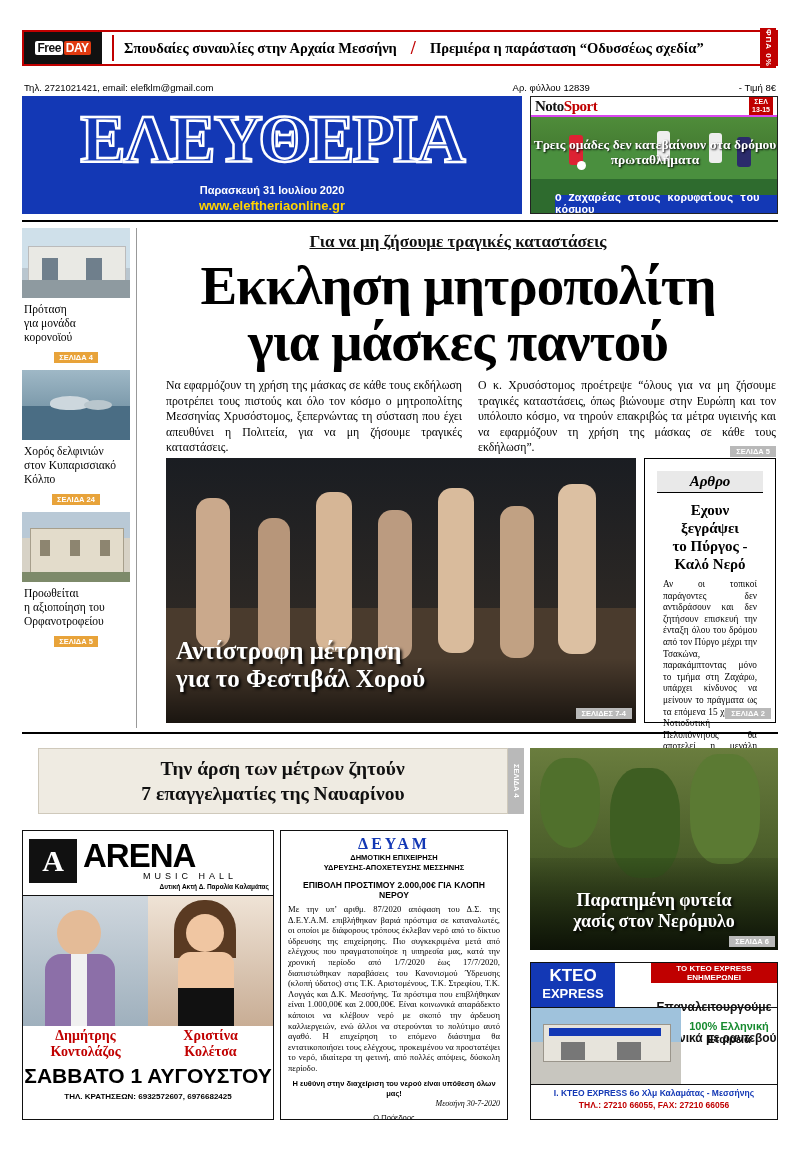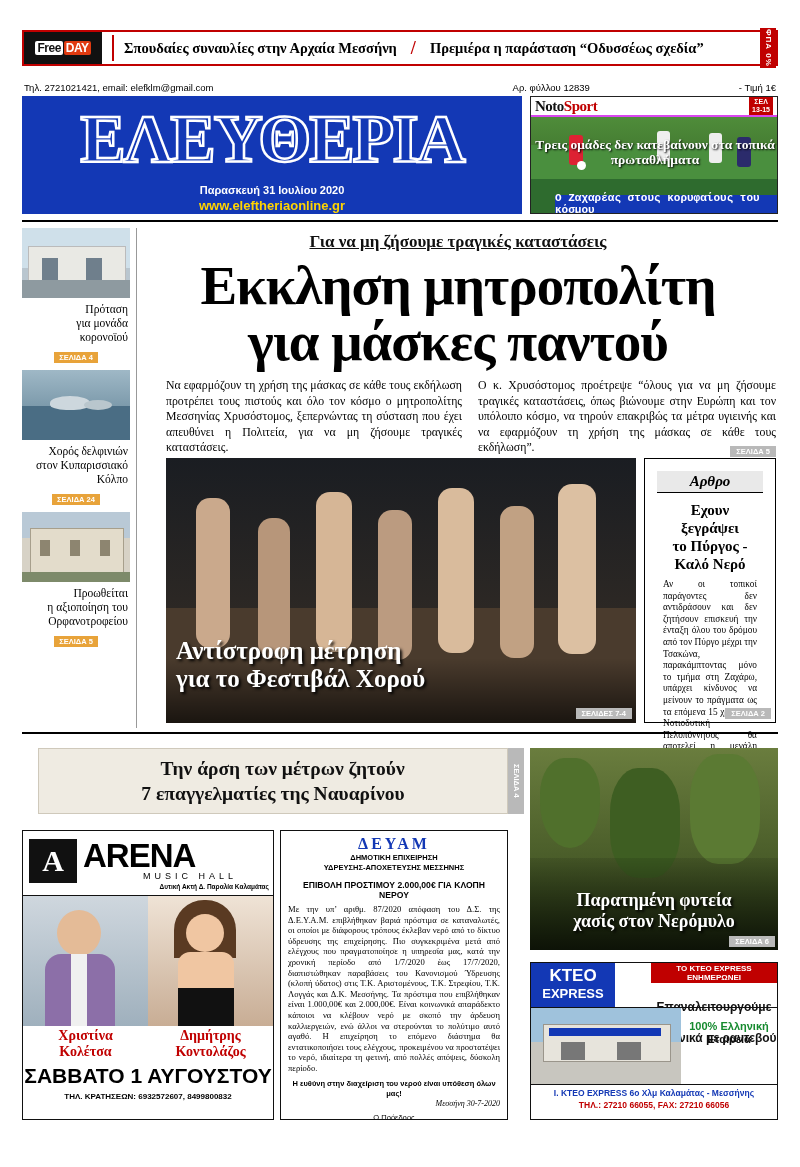--- a/index.html
+++ b/index.html
@@ -39,21 +39,21 @@
   .noto-cap{position:absolute;left:0;top:40px;width:248px;text-align:center;color:#fff;font-family:"Liberation Serif",serif;font-weight:bold;font-size:13.5px;line-height:15px;text-shadow:1px 1px 2px #000;}
   .noto-bottom{position:absolute;left:0;bottom:0;width:248px;height:18px;background:#1338b5;color:#fff;font-family:Liberation Mono, monospace;font-weight:bold;font-size:11px;display:flex;align-items:center;justify-content:center;margin-left:24px;}
 
   
   .rule{position:absolute;background:#000;}
 
   
   .leftcol{position:absolute;left:22px;top:228px;width:108px;}
   .lc-item{margin-bottom:6px;}
   .lc-photo{width:108px;height:70px;overflow:hidden;position:relative;background:#b9c6cf;}
-  .lc-cap{text-align:right;font-family:"Liberation Serif",serif;font-size:11.5px;line-height:14px;padding:4px 2px 2px;}
+  .lc-cap{text-align:left;font-family:"Liberation Serif",serif;font-size:11.5px;line-height:14px;padding:4px 2px 2px;}
   .lc-page{display:inline-block;background:#e8a33a;color:#fff;font-family:"Liberation Sans",sans-serif;font-size:7.5px;font-weight:bold;padding:1px 5px;margin:2px 0 0 0;}
   .lc-pagewrap{text-align:center;}
 
   
   .kicker{position:absolute;left:140px;top:232px;width:636px;text-align:center;font-family:"Liberation Serif",serif;font-weight:bold;font-size:17px;color:#111;}
   .kicker u{text-decoration:underline;}
   .headline{position:absolute;left:140px;top:258px;width:636px;text-align:center;font-family:"Liberation Serif",serif;font-weight:bold;font-size:55px;line-height:56px;letter-spacing:-1px;}
 
   .lede{position:absolute;top:378px;font-family:"Liberation Serif",serif;font-size:11.8px;line-height:15.5px;text-align:justify;}
   .lede.l1{left:166px;width:296px;}
@@ -135,21 +135,21 @@
     <div class="divider"></div>
     <div class="tsitem">Σπουδαίες συναυλίες στην Αρχαία Μεσσήνη</div>
     <div class="slash">/</div>
     <div class="tsitem">Πρεμιέρα η παράσταση “Οδυσσέως σχεδία”</div>
   </div>
   <div class="vat">ΦΠΑ 0%</div>
 
   <div class="infoline">
     <div>Τηλ. 2721021421, email: elefklm@gmail.com</div>
     <div class="mid">Αρ. φύλλου 12839</div>
-    <div>-  Τιμή 1€</div>
+    <div>-  Τιμή 8€</div>
   </div>
 
   <div class="masthead">
     <div class="mh-title">ΕΛΕΥΘΕΡΙΑ</div>
     <div class="mh-date">Παρασκευή 31 Ιουλίου 2020</div>
     <div class="mh-url">www.eleftheriaonline.gr</div>
   </div>
 
   <div class="noto">
     <div class="noto-head">
@@ -160,21 +160,21 @@
       </div>
     </div>
     <div class="noto-photo">
       <div class="pitch"></div>
       <div class="pl" style="left:38px;top:18px;"></div>
       <div class="pl2" style="left:126px;top:14px;"></div>
       <div class="pl2" style="left:178px;top:16px;"></div>
       <div class="pl" style="left:206px;top:20px;background:#2b2b6b;"></div>
       <div style="position:absolute;left:46px;top:44px;width:9px;height:9px;background:#fff;border-radius:50%;"></div>
     </div>
-    <div class="noto-cap">Τρεις ομάδες δεν κατεβαίνουν στα τοπικά πρωταθλήματα</div>
+    <div class="noto-cap">Τρεις ομάδες δεν κατεβαίνουν στα δρόμου πρωταθλήματα</div>
     <div class="noto-bottom">Ο Ζαχαρέας στους κορυφαίους του κόσμου</div>
   </div>
 
   <div class="rule" style="left:22px;top:220px;width:756px;height:2px;"></div>
   <div class="rule" style="left:22px;top:732px;width:756px;height:2px;"></div>
   <div class="rule" style="left:136px;top:228px;width:1px;height:500px;background:#999;"></div>
 
   <div class="leftcol">
 
     <div class="lc-item">
@@ -281,30 +281,30 @@
       <div class="arena-ph" style="background:linear-gradient(#efe3d6,#c8ad95);">
         <div style="position:absolute;left:36px;top:10px;width:40px;height:44px;background:#f0c6a2;border-radius:50%;"></div>
         <div style="position:absolute;left:26px;top:4px;width:62px;height:58px;background:#5a3a22;border-radius:30px 30px 0 0;"></div>
         <div style="position:absolute;left:38px;top:18px;width:38px;height:38px;background:#f0c6a2;border-radius:50%;"></div>
         <div style="position:absolute;left:30px;top:56px;width:56px;height:74px;background:#f0c6a2;border-radius:12px 12px 0 0;"></div>
         <div style="position:absolute;left:30px;top:92px;width:56px;height:38px;background:#111;"></div>
       </div>
     </div>
     <div class="arena-names">
       <div class="arena-n">
+        <div>Δημήτρης</div>
+        <div>Κοντολάζος</div>
+      </div>
+      <div class="arena-n">
         <div>Χριστίνα</div>
         <div>Κολέτσα</div>
       </div>
-      <div class="arena-n">
-        <div>Δημήτρης</div>
-        <div>Κοντολάζος</div>
-      </div>
     </div>
     <div class="arena-date">ΣΑΒΒΑΤΟ 1 ΑΥΓΟΥΣΤΟΥ</div>
-    <div class="arena-tel">ΤΗΛ. ΚΡΑΤΗΣΕΩΝ: 6932572607, 8499800832</div>
+    <div class="arena-tel">ΤΗΛ. ΚΡΑΤΗΣΕΩΝ: 6932572607, 6976682425</div>
   </div>
 
   <div class="deyya">
     <div class="deyya-logo">ΔΕΥΑΜ</div>
     <div class="deyya-sub">ΔΗΜΟΤΙΚΗ ΕΠΙΧΕΙΡΗΣΗ</div>
     <div class="deyya-sub">ΥΔΡΕΥΣΗΣ-ΑΠΟΧΕΤΕΥΣΗΣ ΜΕΣΣΗΝΗΣ</div>
     <div class="deyya-title">ΕΠΙΒΟΛΗ ΠΡΟΣΤΙΜΟΥ 2.000,00€ ΓΙΑ ΚΛΟΠΗ ΝΕΡΟΥ</div>
     <div class="deyya-body">Με την υπ’ αριθμ. 87/2020 απόφαση του Δ.Σ. της Δ.Ε.Υ.Α.Μ. επιβλήθηκαν βαριά πρόστιμα σε καταναλωτές, οι οποίοι με διάφορους τρόπους έκλεβαν νερό από το δίκτυο ύδρευσης της επιχείρησης. Πιο συγκεκριμένα μετά από ελέγχους που πραγματοποίησε η υπηρεσία μας, κατά την χρονική περίοδο από 1/7/2020 έως 17/7/2020, διαπιστώθηκαν παραβάσεις του Κανονισμού Ύδρευσης (κλοπή ύδατος) στις Τ.Κ. Αριστομένους, Τ.Κ. Στρεφίου, Τ.Κ. Λογγάς και Δ.Κ. Μεσσήνης. Τα πρόστιμα που επιβλήθηκαν είναι 1.000,00€ και 2.000,00€. Είναι κοινωνικά απαράδεκτο κάποιοι να κλέβουν νερό με σκοπό την άρδευση καλλιεργειών, ενώ άλλοι να στερούνται το πολύτιμο αυτό αγαθό.
 Η επιχείρηση το επόμενο διάστημα θα εντατικοποιήσει τους ελέγχους, προκειμένου να προστατέψει το νερό, ιδιαίτερα τη φετινή, από πολλές απόψεις, δύσκολη περίοδο.</div>
     <div class="deyya-foot">Η ευθύνη στην διαχείριση του νερού είναι υπόθεση όλων μας!</div>

